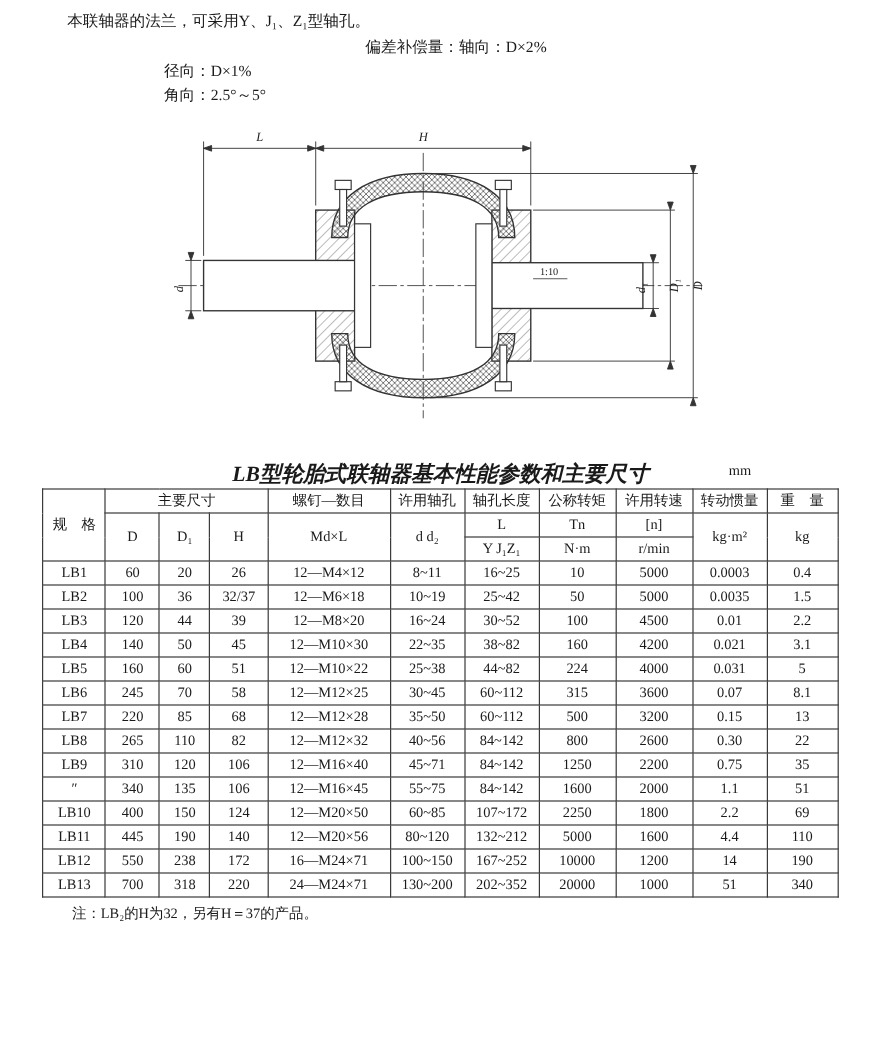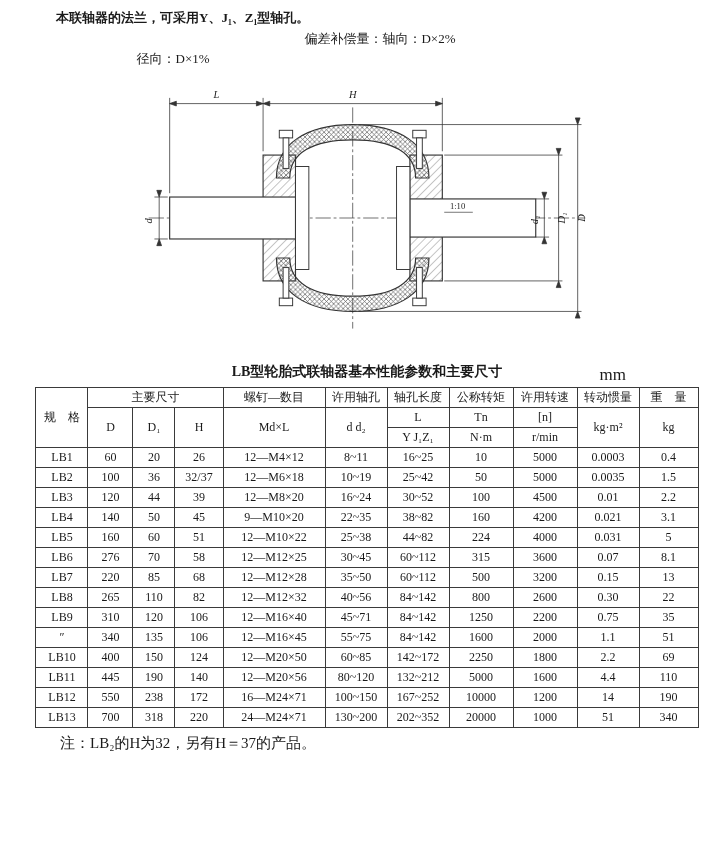--- a/index.html
+++ b/index.html
@@ -5,53 +5,54 @@
   * { margin:0; padding:0; box-sizing:border-box; }
   html,body { background:#ffffff; }
   body {
     width:726px; height:868px; overflow:hidden;
     font-family:"Liberation Serif", serif;
     color:#1a1a1a; font-size:13px;
   }
   .page { padding:8px 22px 0 30px; }
 
   .para { text-indent:2em; line-height:1.6; text-align:justify; letter-spacing:0.1px; }
-  .para2 { text-indent:2em; line-height:1.6;font-weight:bold; }
+  .para2 { text-indent:2em; line-height:1.6; }
   .comp-line1 { margin-left:2em; line-height:1.55;text-align:center; }
   .comp-sub { margin-left:8.2em; line-height:1.55; }
 
   .drawing-wrap { width:470px; margin:6px auto 0; }
   .drawing-wrap svg { display:block; }
   .dimtext { font-family:"Liberation Serif", serif; font-style:italic; font-size:11px; fill:#222; }
   .tapertext { font-family:"Liberation Serif", serif; font-size:9px; fill:#222; }
 
   .tbl-title-row { position:relative; text-align:center; margin-top:2px; height:22px; }
-  .tbl-title { font-weight:bold; font-size:14px; }
-  .tbl-unit { position:absolute; right:78px; top:2px; font-size:17px; font-weight:normal; }
+  .tbl-title { font-weight:bold; font-size:18px;font-style:italic; }
+  .tbl-unit { position:absolute; right:78px; top:2px; font-size:12px; font-weight:normal; }
 
   table {
     border-collapse:collapse; width:662px; margin:2px auto 0;
     font-size:12px; text-align:center; table-layout:fixed;
   }
   th, td {
     border:1px solid #3a3a3a; padding:0 2px; height:20px;
     font-weight:normal; overflow:hidden; white-space:nowrap;
   }
   thead th { height:20px;font-family:Liberation Serif, serif; }
-  .note { margin:4px 0 0 30px; font-size:15px; line-height:1.5; }
+  .note { margin:4px 0 0 30px; font-size:12px; line-height:1.5; }
 </style>
 </head>
 <body>
 
 <div class="page">
 
   <p class="para2">本联轴器的法兰，可采用Y、J₁、Z₁型轴孔。</p>
 
   <div class="comp-line1"><span>偏差补偿量：</span><span>轴向：D×2%</span></div>
   <div class="comp-sub">径向：D×1%</div>
+  <div class="comp-sub">角向：2.5°～5°</div>
 
   <div class="drawing-wrap">
     <svg width="470" height="286" viewBox="0 0 470 300">
       <defs>
         <pattern id="ph1" patternUnits="userSpaceOnUse" width="6" height="6" patternTransform="rotate(45)">
           <line x1="0" y1="0" x2="0" y2="6" stroke="#888" stroke-width="1"></line>
         </pattern>
         <pattern id="ph2" patternUnits="userSpaceOnUse" width="5" height="5">
           <path d="M0 5 L5 0 M0 0 L5 5" stroke="#555" stroke-width="0.7"></path>
         </pattern>
@@ -235,21 +236,21 @@
           <td>100</td>
           <td>4500</td>
           <td>0.01</td>
           <td>2.2</td>
         </tr>
         <tr>
           <td>LB4</td>
           <td>140</td>
           <td>50</td>
           <td>45</td>
-          <td>9—M10×20</td>
+          <td>12—M10×30</td>
           <td>22~35</td>
           <td>38~82</td>
           <td>160</td>
           <td>4200</td>
           <td>0.021</td>
           <td>3.1</td>
         </tr>
         <tr>
           <td>LB5</td>
           <td>160</td>
@@ -258,21 +259,21 @@
           <td>12—M10×22</td>
           <td>25~38</td>
           <td>44~82</td>
           <td>224</td>
           <td>4000</td>
           <td>0.031</td>
           <td>5</td>
         </tr>
         <tr>
           <td>LB6</td>
-          <td>276</td>
+          <td>245</td>
           <td>70</td>
           <td>58</td>
           <td>12—M12×25</td>
           <td>30~45</td>
           <td>60~112</td>
           <td>315</td>
           <td>3600</td>
           <td>0.07</td>
           <td>8.1</td>
         </tr>
@@ -328,21 +329,21 @@
           <td>1.1</td>
           <td>51</td>
         </tr>
         <tr>
           <td>LB10</td>
           <td>400</td>
           <td>150</td>
           <td>124</td>
           <td>12—M20×50</td>
           <td>60~85</td>
-          <td>142~172</td>
+          <td>107~172</td>
           <td>2250</td>
           <td>1800</td>
           <td>2.2</td>
           <td>69</td>
         </tr>
         <tr>
           <td>LB11</td>
           <td>445</td>
           <td>190</td>
           <td>140</td>

